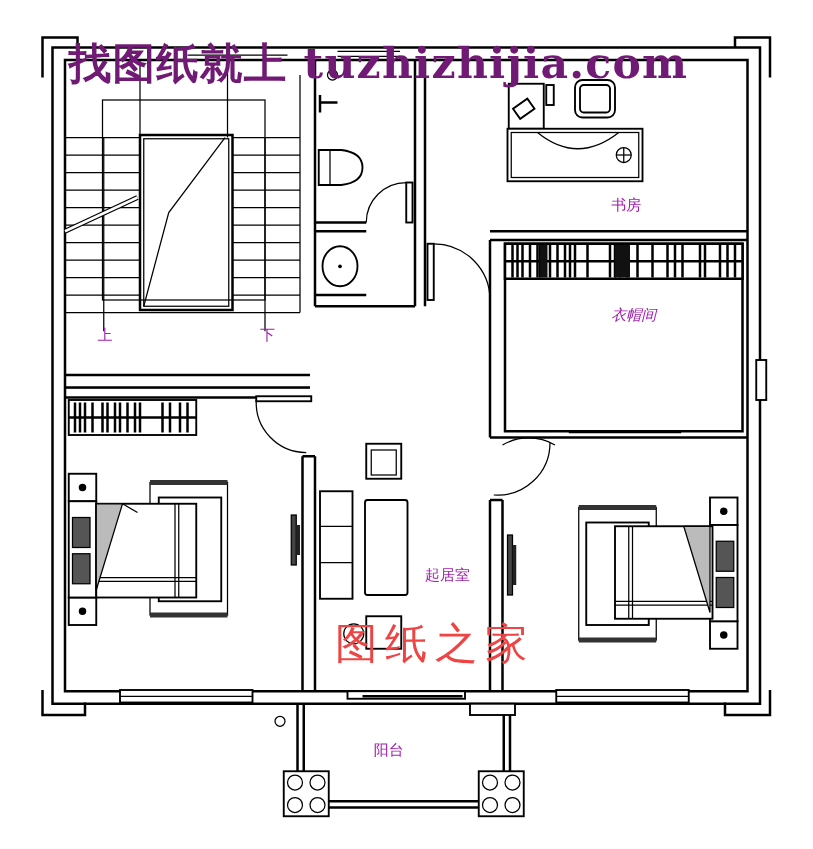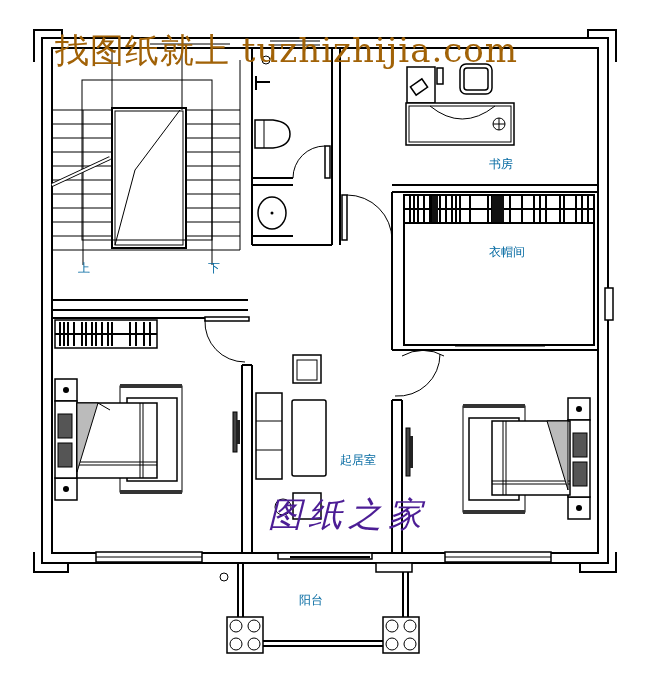--- a/index.html
+++ b/index.html
@@ -1,23 +1,23 @@
 <!DOCTYPE html>
 <html><head>
 <meta charset="utf-8">
 <style>
   html, body { margin:0; padding:0; background:#ffffff; }
   body { width:650px; height:679px; position:relative; overflow:hidden; font-family:"DejaVu Sans", sans-serif; }
   #plan { position:absolute; left:0; top:0; width:650px; height:679px; }
   .wall { fill:none; stroke:#000; stroke-width:2; }
   .thin { fill:none; stroke:#000; stroke-width:1; }
   .fillw { fill:#fff; stroke:#000; stroke-width:1.5; }
-  .label { position:absolute; font-size:12px; color:#0369a1; font-family:"DejaVu Sans", sans-serif; white-space:nowrap; }
-  .watermark-top { position:absolute; left:55px; top:28px; font-size:34px; color:#a16207; font-family:"DejaVu Serif", serif; letter-spacing:1px; white-space:nowrap; }
-  .watermark-bottom { position:absolute; left:268px; top:492px; font-size:34px; color:#4c1d95; font-family:"DejaVu Serif", serif; letter-spacing:6px; white-space:nowrap;font-style:italic; }
+  .label { position:absolute; font-size:12px; color:#a21caf; font-family:"DejaVu Sans", sans-serif; white-space:nowrap; }
+  .watermark-top { position:absolute; left:55px; top:28px; font-size:34px; color:#701a75; font-family:"DejaVu Serif", serif; letter-spacing:1px; white-space:nowrap;font-weight:bold; }
+  .watermark-bottom { position:absolute; left:268px; top:492px; font-size:34px; color:#ef4444; font-family:"DejaVu Serif", serif; letter-spacing:6px; white-space:nowrap; }
 </style>
 </head>
 <body>
 
 <svg id="plan" viewBox="0 0 650 679" xmlns="http://www.w3.org/2000/svg">
 
   <g>
     <path class="wall" d="M34,62 V30 H62 V38"></path>
     <path class="wall" d="M616,62 V30 H588 V38"></path>
     <path class="wall" d="M34,552 V572 H68 V562"></path>
@@ -266,20 +266,20 @@
     <circle cx="392" cy="626" r="6" class="thin"></circle>
       <circle cx="410" cy="626" r="6" class="thin"></circle>
     <circle cx="392" cy="644" r="6" class="thin"></circle>
       <circle cx="410" cy="644" r="6" class="thin"></circle>
     <line class="wall" x1="263" y1="641" x2="383" y2="641"></line>
     <line class="wall" x1="263" y1="646" x2="383" y2="646"></line>
   </g>
 </svg>
 
 <div class="label" style="left:489px;top:156px;">书房</div>
-<div class="label" style="left:489px;top:244px;">衣帽间</div>
+<div class="label" style="left:489px;top:244px;font-style:italic;">衣帽间</div>
 <div class="label" style="left:340px;top:452px;">起居室</div>
 <div class="label" style="left:287px;top:592px;margin-left:12px;">阳台</div>
 <div class="label" style="left:78px;top:260px;">上</div>
 <div class="label" style="left:208px;top:260px;">下</div>
 
 <div class="watermark-top">找图纸就上 tuzhizhijia.com</div>
 <div class="watermark-bottom">图纸之家</div>
 
 </body></html>

